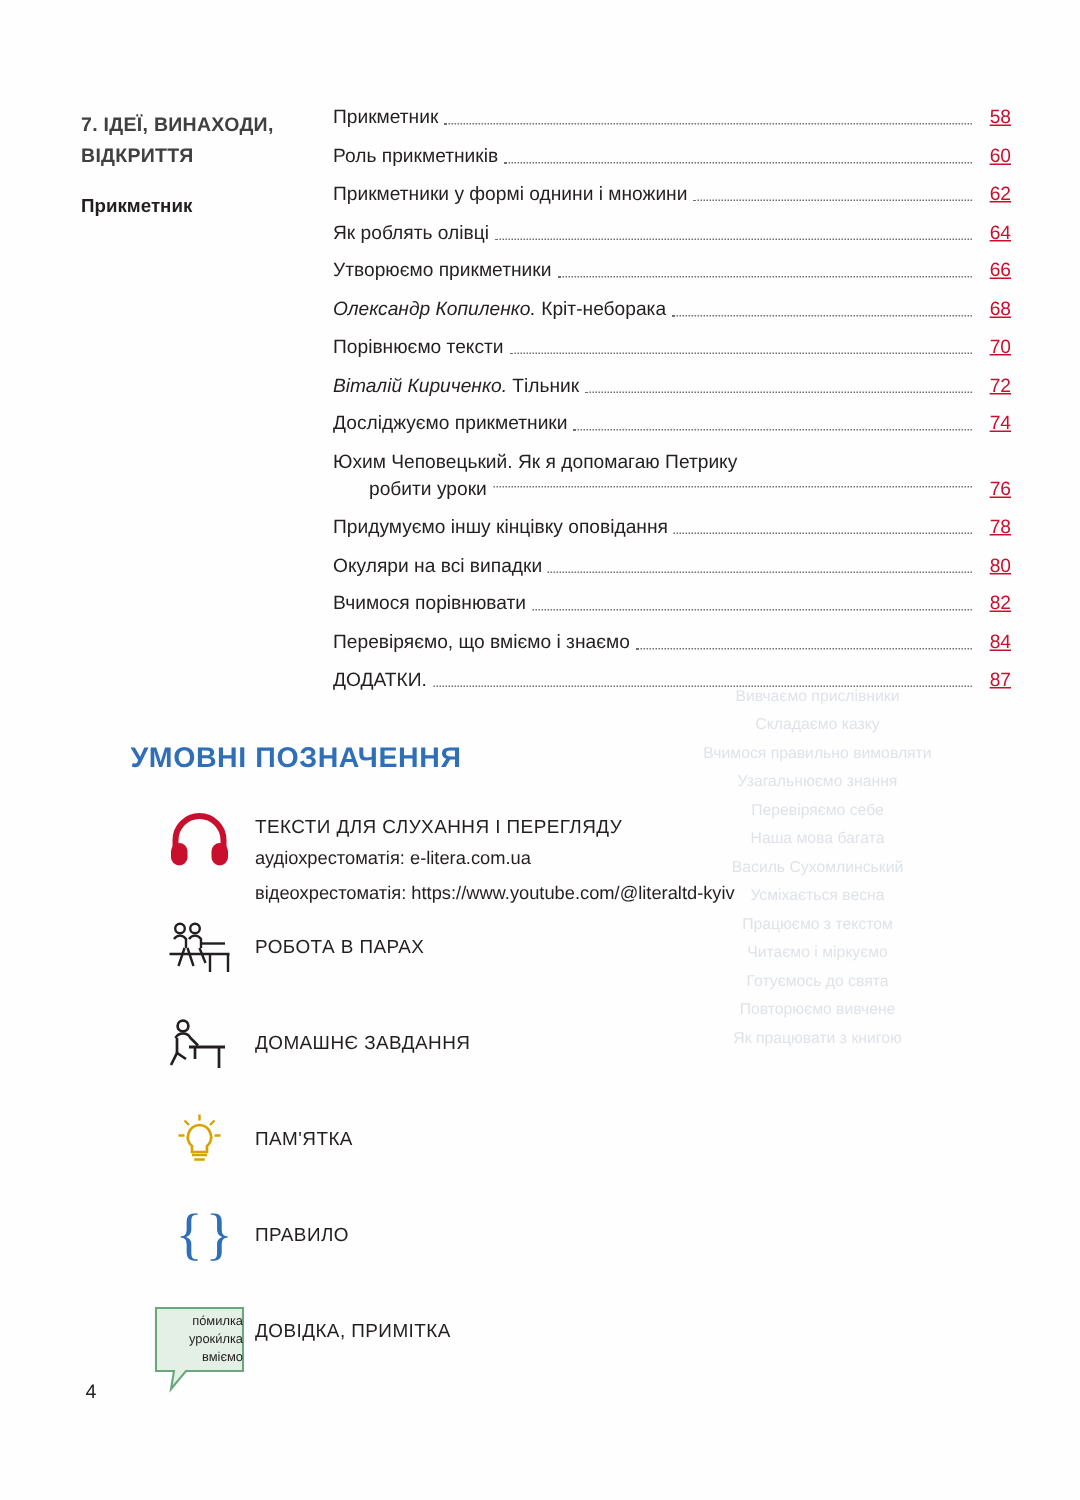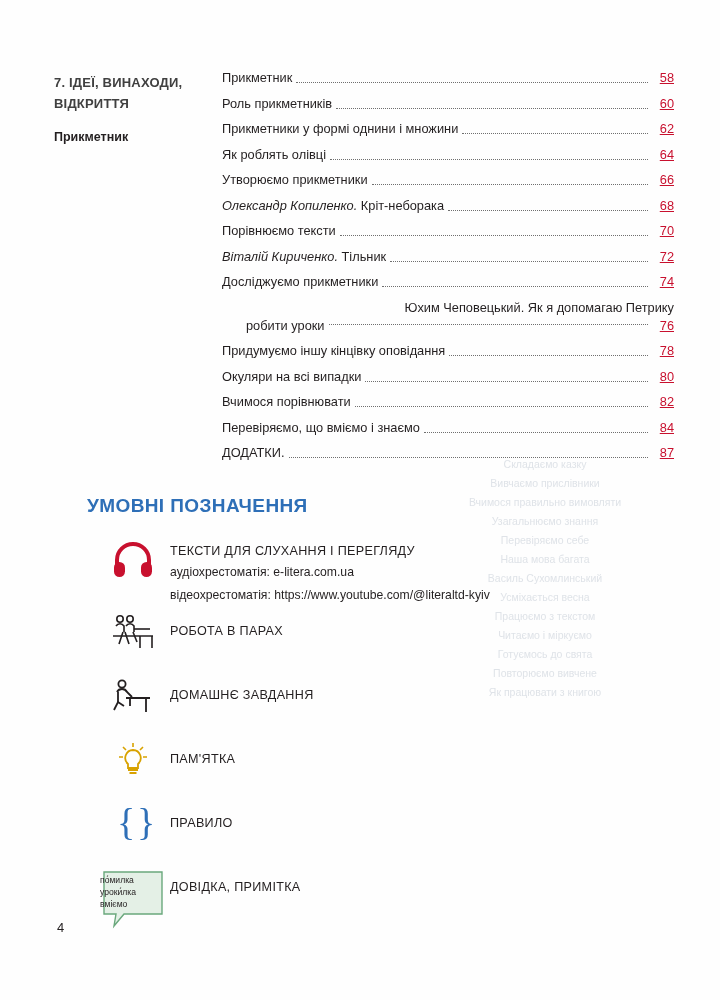--- a/index.html
+++ b/index.html
@@ -89,21 +89,20 @@
     text-align: right;
     white-space: nowrap;
     text-decoration: underline;
   }
   .toc-row.two-line {
     display: block;
     margin-bottom: 9.5px;
   }
   .toc-row.two-line .l1 {
     white-space: nowrap;
-    text-align: right;
   }
   .toc-row.two-line .l2 {
     display: flex;
     align-items: center;
     padding-left: 24px;
     margin-top: 2px;
   }
 
   
   .legend-title {
@@ -159,34 +158,34 @@
     font-size: 13px;
     color: #231f20;
   }
 
   
   .bubble-wrap { position: relative; width: 66px; height: 66px; }
   .bubble-text {
     position: absolute;
     left: 0; top: 6px;
     width: 62px;
-    text-align: left;
+    text-align: right;
     font-size: 8.6px;
     line-height: 12px;
     color: #231f20;
   }
 </style>
 </head>
 <body>
 
 <div class="page">
 
   <div class="ghost">
+    <div>Вивчаємо прислівники</div>
     <div>Складаємо казку</div>
-    <div>Вивчаємо прислівники</div>
     <div>Вчимося правильно вимовляти</div>
     <div>Узагальнюємо знання</div>
     <div>Перевіряємо себе</div>
     <div>Наша мова багата</div>
     <div>Василь Сухомлинський</div>
     <div>Усміхається весна</div>
     <div>Працюємо з текстом</div>
     <div>Читаємо і міркуємо</div>
     <div>Готуємось до свята</div>
     <div>Повторюємо вивчене</div>

